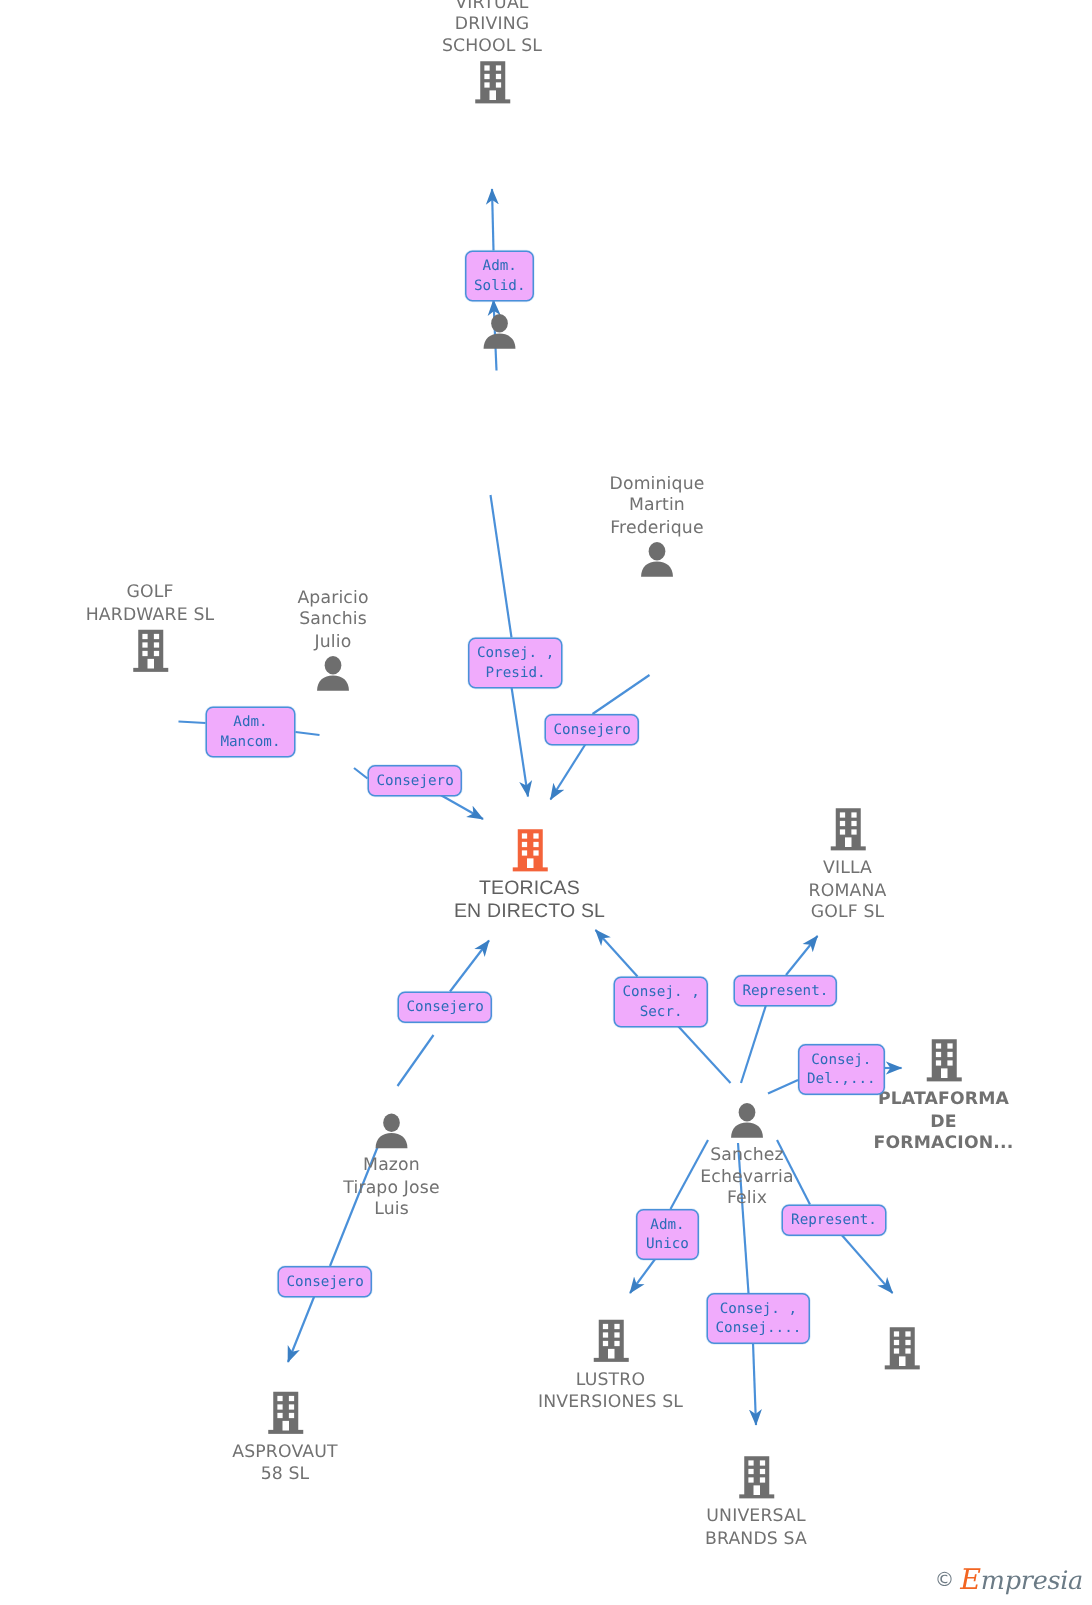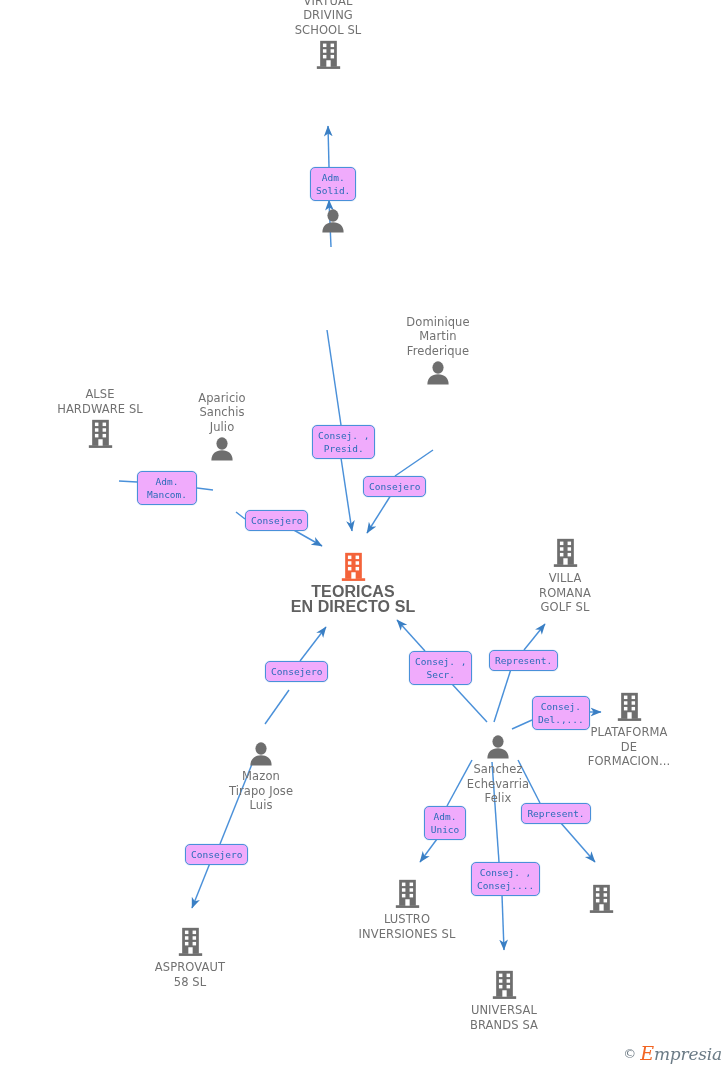--- a/index.html
+++ b/index.html
@@ -45,22 +45,22 @@
     color: #717171;
     letter-spacing: 0.1px;
     white-space: pre-line;
   }
   
   .node.cap-top .caption { margin-bottom: 3px; }
   .node.cap-bottom .caption { margin-top: 3px; }
 
   .node.focus .caption {
     color: #606060;
-    font-weight: bold;
-    font-size: 16px;
+    font-weight: normal;
+    font-size: 13px;
     font-family: "Liberation Sans", sans-serif;
   }
 
   
   .chip {
     position: absolute;
     box-sizing: border-box;
     border: 1.3px solid #4a90d9;
     border-radius: 5px;
     background: #f0abfc;
@@ -175,21 +175,21 @@
 Martin
 Frederique</span>
         <span class="glyph"><svg width="26" height="24" viewBox="0 0 30 28" xmlns="http://www.w3.org/2000/svg">
             <g fill="#6e6e6e">
               <ellipse cx="15" cy="7.6" rx="6.5" ry="7.2"></ellipse>
               <path d="M2.6 27.5 C2.6 19.6 7.8 15.6 15 15.6 C22.2 15.6 27.4 19.6 27.4 27.5 Z"></path>
             </g>
           </svg></span>
       </div>
       <div class="node cap-top" style="left: 100px; top: 387px;">
-        <span class="caption">ALSE
+        <span class="caption">GOLF
 HARDWARE SL</span>
         <span class="glyph"><svg width="27" height="30" viewBox="0 0 32 36" xmlns="http://www.w3.org/2000/svg">
             <g fill="#6e6e6e">
               <rect x="6" y="1" width="20" height="31"></rect>
               <rect x="2" y="31.5" width="28" height="3.2"></rect>
             </g>
             <g fill="#ffffff">
               <rect x="9.3" y="4.3" width="4.2" height="4.2"></rect>
               <rect x="18.5" y="4.3" width="4.2" height="4.2"></rect>
               <rect x="9.3" y="11.1" width="4.2" height="4.2"></rect>
@@ -243,21 +243,21 @@
               <rect x="18.5" y="11.1" width="4.2" height="4.2"></rect>
               <rect x="9.3" y="17.9" width="4.2" height="4.2"></rect>
               <rect x="18.5" y="17.9" width="4.2" height="4.2"></rect>
               <rect x="13.4" y="24.3" width="5.2" height="7.7"></rect>
             </g>
           </svg></span>
         <span class="caption">VILLA
 ROMANA
 GOLF SL</span>
       </div>
-      <div class="node cap-bottom" style="left: 629px; top: 692px;">
+      <div class="node cap-bottom" style="left: 629px; top: 692px; font-weight: bold;">
         <span class="glyph"><svg width="27" height="30" viewBox="0 0 32 36" xmlns="http://www.w3.org/2000/svg">
             <g fill="#6e6e6e">
               <rect x="6" y="1" width="20" height="31"></rect>
               <rect x="2" y="31.5" width="28" height="3.2"></rect>
             </g>
             <g fill="#ffffff">
               <rect x="9.3" y="4.3" width="4.2" height="4.2"></rect>
               <rect x="18.5" y="4.3" width="4.2" height="4.2"></rect>
               <rect x="9.3" y="11.1" width="4.2" height="4.2"></rect>
               <rect x="18.5" y="11.1" width="4.2" height="4.2"></rect>

